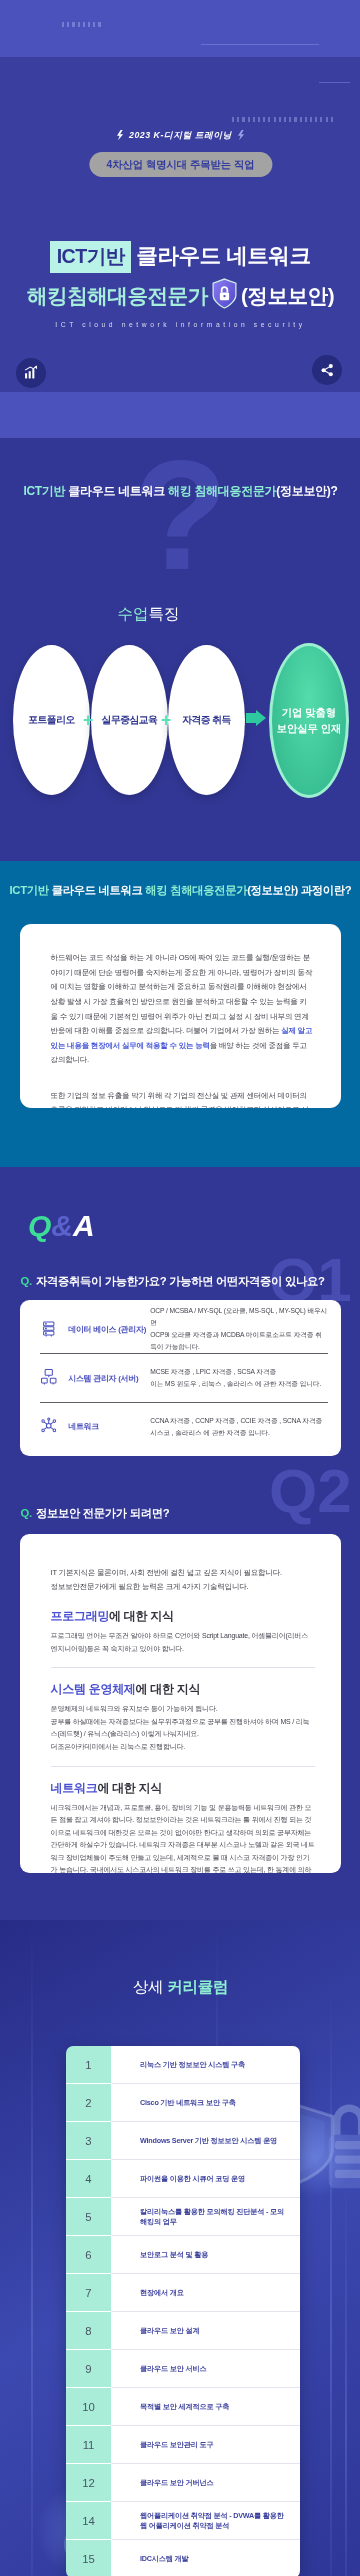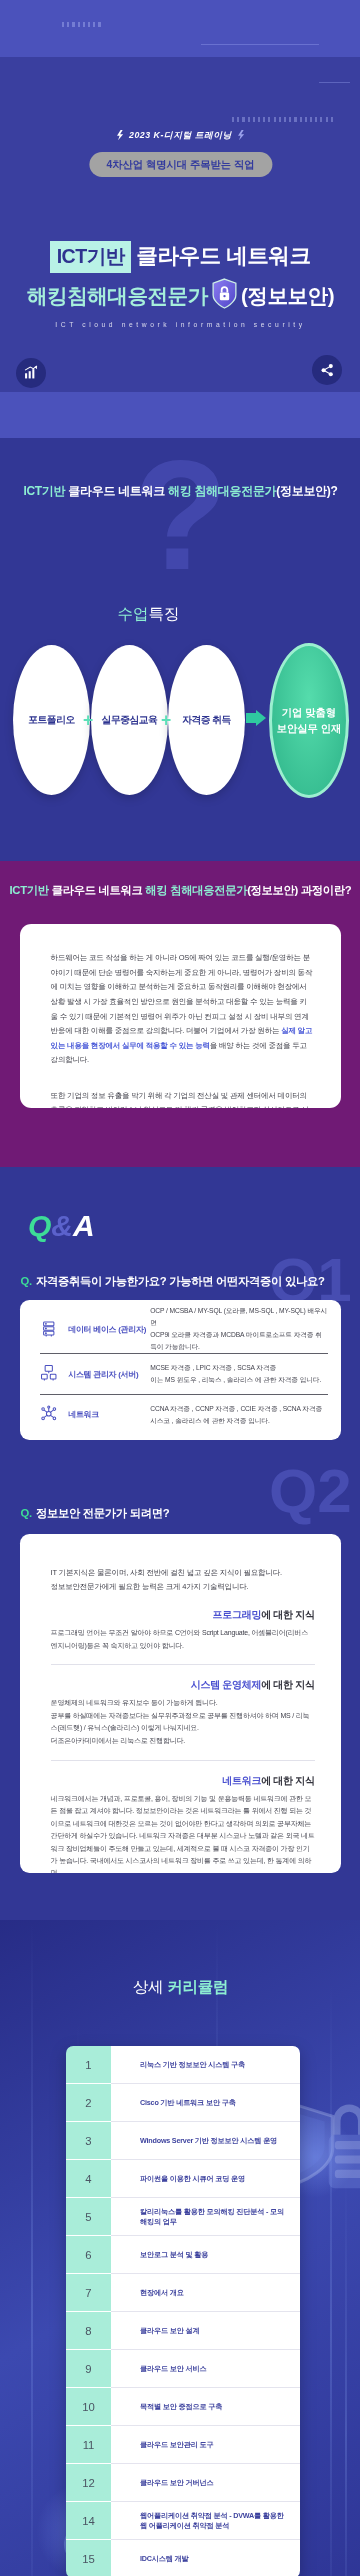--- a/index.html
+++ b/index.html
@@ -52,50 +52,50 @@
   .plus1 { left: 83px; } .plus2 { left: 161px; }
   .feat-arrow { position: absolute; left: 246px; top: 272px; display: flex; align-items: center; }
   .feat-arrow .bar { width: 10.3px; height: 9.3px; background: #2fc9a0; }
   .feat-arrow .head { width: 0; height: 0; border-top: 8.8px solid transparent; border-bottom: 8.8px solid transparent; border-left: 10.3px solid #2fc9a0; }
   .oval-green { position: absolute; left: 269px; top: 205px; width: 80px; height: 155px; border-radius: 50%;
                 background: radial-gradient(ellipse at 50% 35%, #55dcac, #2db388);
                 border: 3.1px solid #9cefd0; display: flex; align-items: center; justify-content: center; text-align: center; }
   .oval-green span { color: #fff; font-weight: bold; font-size: 10.3px; line-height: 1.5; white-space: pre-line; }
 
   
-  .about { height: 306px; background: #701a75; }
+  .about { height: 306px; background: #0369a1; }
   .about-head { position: absolute; top: 21.6px; left: 0; width: 361px; text-align: center;
                 font-size: 11.3px; font-weight: bold; color: #fff; letter-spacing: -0.3px; }
   .about-head .mint { color: #8deed2; }
   .about-card { position: absolute; left: 19.6px; top: 63px; width: 321px; height: 184px;
                 background: #fff; border-radius: 11.3px; padding: 27px 28px 0 31px; overflow: hidden; }
   .about-card p { font-size: 7.5px; line-height: 1.95; color: #3c3c46; letter-spacing: -0.2px; }
   .about-card p + p { margin-top: 20.6px; }
   .hl-blue { color: #4a5ad8; font-weight: bold; }
 
   
   .qna { height: 753px; background: #323795; }
   .qna-title { position: absolute; top: 42px; left: 28px; font-size: 30px; font-weight: 800; font-style: italic; color: #fff; }
   .qna-title .g { color: #3ddc97; } .qna-title .amp { color: #5b62cc; }
   .qwm { position: absolute; right: 9.3px; font-size: 62px; font-weight: 800; color: rgba(102,110,220,.4); line-height: 1; }
   .qwm1 { top: 82px; margin-left: 16px; } .qwm2 { top: 293px; }
   .q-head { position: absolute; left: 20.6px; width: 330px; font-size: 11.3px; font-weight: bold; color: #fff; letter-spacing: -0.3px; }
   .q-head .qdot { color: #3ddc97; margin-right: 4.1px; }
   .q1-head { top: 107px; } .q2-head { top: 339px; }
   .q-card { position: absolute; left: 19.6px; width: 321px; background: #fff; border-radius: 9.3px; overflow: hidden; }
-  .q1-card { top: 133px; height: 140px; display: flex; flex-direction: column; padding: 5.2px 0; }
+  .q1-card { top: 133px; height: 156px; display: flex; flex-direction: column; padding: 5.2px 0; }
   .q1-row { flex: 1; display: flex; align-items: center; padding: 0 12.4px 0 20.6px; }
   .q1-divider { height: 0.5px; background: #5f5f68; margin: 0 12.4px 0 20.6px; }
   .q1-icon { width: 28px; flex: none; color: #4a50c0; }
   .q1-label { width: 82px; flex: none; font-size: 8px; font-weight: bold; color: #4a50c0; letter-spacing: -0.3px; }
   .q1-desc { flex: 1; font-size: 6.7px; color: #3f3f4a; line-height: 1.8; letter-spacing: -0.1px; }
   .q2-card { top: 367px; height: 339px; padding: 32px 26px 0 31px; }
   .q2-intro { font-size: 7.5px; line-height: 1.9; color: #3c3c46; letter-spacing: -0.2px; }
   .topic { margin-top: 13.4px; }
-  .topic-title { font-size: 10px; font-weight: bold; color: #33333d; letter-spacing: -0.3px; text-align: right; }
+  .topic-title { font-size: 12px; font-weight: bold; color: #33333d; letter-spacing: -0.3px; }
   .topic-title .hl { color: #4a50d0; }
   .topic-body { margin-top: 5.2px; font-size: 7px; line-height: 1.78; color: #3f3f4a; letter-spacing: -0.2px; white-space: pre-line; }
   .topic-div { height: 0.5px; background: #e1e1ea; margin-top: 12.4px; }
 
   
   .curri { height: 769px; background: linear-gradient(150deg, #272c86 0%, #3c49b0 45%, #2b3190 100%); }
   .rain { position: absolute; top: 0; bottom: 0; width: 1.5px;
           background: linear-gradient(180deg, transparent, rgba(150,180,255,.22), transparent); }
   .rain:nth-of-type(1){ left: 31px; } .rain:nth-of-type(2){ left: 77px; top: 103px; }
   .rain:nth-of-type(3){ left: 216px; } .rain:nth-of-type(4){ left: 330px; top: 62px; }
@@ -380,21 +380,21 @@
       <div class="cur-row">
           <div class="cur-no">8</div>
           <div class="cur-tx">클라우드 보안 설계</div>
         </div>
       <div class="cur-row">
           <div class="cur-no">9</div>
           <div class="cur-tx">클라우드 보안 서비스</div>
         </div>
       <div class="cur-row">
           <div class="cur-no">10</div>
-          <div class="cur-tx">목적별 보안 중점으로 구축</div>
+          <div class="cur-tx">목적별 보안 세계적으로 구축</div>
         </div>
       <div class="cur-row">
           <div class="cur-no">11</div>
           <div class="cur-tx">클라우드 보안관리 도구</div>
         </div>
       <div class="cur-row">
           <div class="cur-no">12</div>
           <div class="cur-tx">클라우드 보안 거버넌스</div>
         </div>
       <div class="cur-row">

